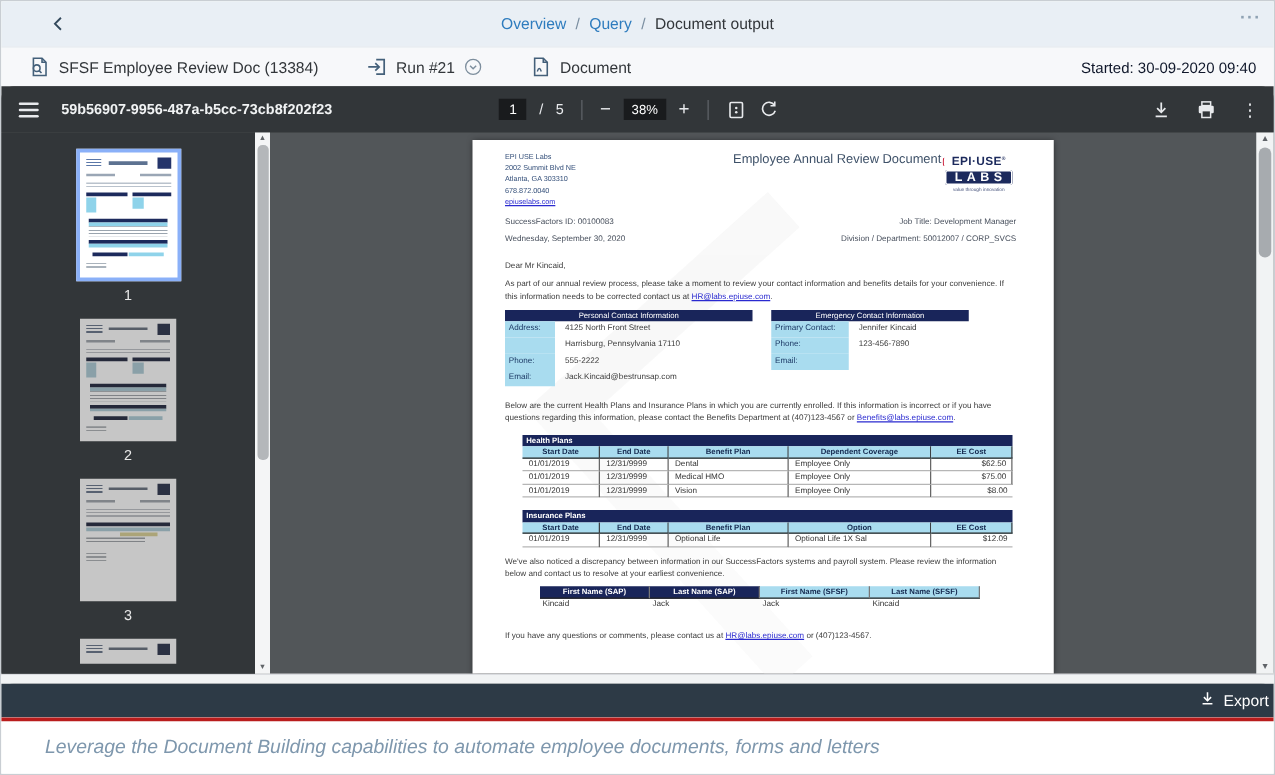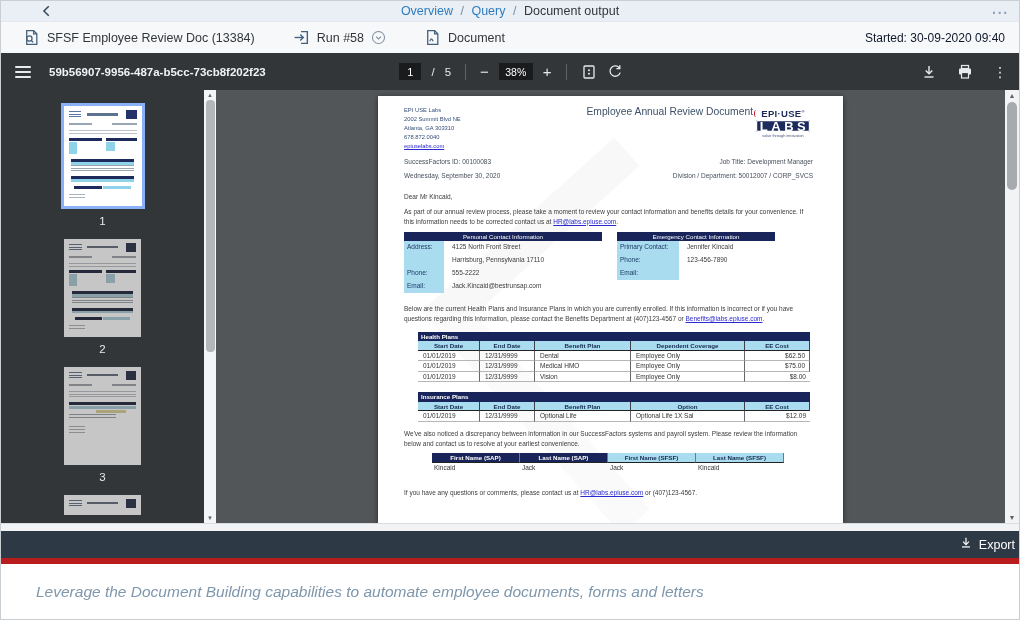--- a/index.html
+++ b/index.html
@@ -1,20 +1,20 @@
 <!DOCTYPE html>
 <html><head>
 <meta charset="utf-8">
 <style>
   * { margin:0; padding:0; box-sizing:border-box; }
   html,body { width:1020px; height:620px; font-family:"Liberation Sans", sans-serif; background:#fff; }
   .app { width:1020px; height:620px; border:1px solid #c9ced3; display:flex; flex-direction:column; overflow:hidden; background:#fff; }
 
   
-  .topbar { height:20px; background:#e9eff5; display:flex; align-items:center; position:relative; flex:0 0 auto; }
+  .topbar { height:36px; background:#e9eff5; display:flex; align-items:center; position:relative; flex:0 0 auto; }
   .topbar .left { display:flex; align-items:center; gap:14px; padding-left:9px; }
   .icon-btn { display:inline-flex; align-items:center; justify-content:center; cursor:pointer; background:none; border:none; }
   .hamburger { width:16px; height:12px; display:flex; flex-direction:column; justify-content:space-between; }
   .hamburger i { display:block; height:2px; background:#33495c; border-radius:1px; }
   .breadcrumb { position:absolute; left:0; right:0; text-align:center; font-size:12.5px; color:#32363a; }
   .breadcrumb .lnk { color:#2e7cbe; cursor:pointer; text-decoration:none; }
   .breadcrumb .sep { color:#7a8ea0; margin:0 4px; }
   .breadcrumb .cur { color:#32363a; }
   .overflow { position:absolute; right:10px; top:4px; color:#8fa2b3; font-size:14px; font-weight:bold; letter-spacing:1px; cursor:pointer; }
 
@@ -88,21 +88,21 @@
   .watermark { position:absolute; left:90px; top:110px; width:300px; height:260px; border-left:38px solid #ededed; border-bottom:38px solid #f3f3f3; transform:rotate(48deg); opacity:.35; pointer-events:none; }
 
   .doc-head { display:flex; position:relative; z-index:1; }
   .sender { width:120px; font-size:5.8px; line-height:1.55; color:#35507a; }
   .sender .site { color:#2a2ad0; text-decoration:underline; cursor:pointer; }
   .doc-title { flex:1; text-align:right; font-size:10.3px; color:#3e5168; }
   .logo { width:60px; text-align:center; margin-top:2px; position:relative; }
   .logo-top { font-size:9.5px; font-weight:bold; color:#1c2a5c; letter-spacing:.3px; position:relative; }
   .logo-top .reg { font-size:4px; vertical-align:super; }
   .logo-accent { position:absolute; left:1px; top:2px; width:4px; height:7px; border-left:1.6px solid #c8102e; border-radius:50% 0 0 50%; }
-  .logo-box { margin:1px auto 0; width:54px; height:12px; background:#1c2a5c; border-radius:2px; box-shadow:inset 0 0 0 1.2px #fff; color:#fff; font-weight:bold; font-size:13px; letter-spacing:3.5px; display:flex; align-items:center; justify-content:center; padding-left:3px; }
+  .logo-box { margin:1px auto 0; width:54px; height:12px; background:#1c2a5c; border-radius:2px; box-shadow:inset 0 0 0 1.2px #fff; color:#fff; font-weight:bold; font-size:10px; letter-spacing:3.5px; display:flex; align-items:center; justify-content:center; padding-left:3px; }
   .logo-tag { font-size:3.8px; color:#44507a; margin-top:1.5px; }
 
   .meta-row { display:flex; justify-content:space-between; margin-top:7px; color:#474f5c; position:relative; z-index:1; }
   .salutation { margin-top:14px; position:relative; z-index:1; }
   .para { margin-top:7px; line-height:1.5; position:relative; z-index:1; }
   .doc-link { color:#2a2ad0; text-decoration:underline; cursor:pointer; }
 
   .contact-row { display:flex; margin-top:6px; position:relative; z-index:1; }
   .ctable { }
   .ctable .ct-title { background:#19255a; color:#fff; text-align:center; font-size:6.2px; height:9px; line-height:9px; }
@@ -138,21 +138,21 @@
 
   .v-scrollbar { width:14px; background:#f1f3f4; position:relative; flex:0 0 auto; }
   .v-scrollbar .arr { position:absolute; left:0; width:14px; text-align:center; font-size:7px; color:#5f6368; }
   .v-scrollbar .vthumb { position:absolute; left:2px; top:12px; width:10px; height:88px; background:#a7abaf; border-radius:5px; }
 
   
   .exportbar { height:27px; background:#2d3a46; display:flex; align-items:center; justify-content:flex-end; padding-right:4px; flex:0 0 auto; }
   .export-btn { display:flex; align-items:center; gap:6px; color:#fff; font-size:12.5px; cursor:pointer; background:none; border:none; font-family:"Liberation Sans",sans-serif; }
 
   
-  .caption-area { height:55px; background:#fff; border-top:6px solid #b91c1c; display:flex; align-items:center; padding-left:35px; flex:1 1 auto; }
+  .caption-area { height:55px; background:#fff; border-top:3px solid #b91c1c; display:flex; align-items:center; padding-left:35px; flex:1 1 auto; }
   .caption-text { font-style:italic; font-size:15.5px; color:#7e97ad; }
 </style>
 </head>
 <body>
 
 <div class="app">
 
   <header class="topbar">
     <div class="left">
       <span class="icon-btn hamburger">
@@ -190,21 +190,21 @@
         <span>SFSF Employee Review Doc (13384)</span>
       </div>
       <div class="sub-item">
         <span>
           <svg width="17" height="17" viewBox="0 0 16 16">
               <path d="M7.5 2.5 H13.5 V13.5 H7.5" fill="none" stroke="#44607a" stroke-width="1.3"></path>
               <path d="M1.5 8 H9.5" stroke="#44607a" stroke-width="1.3"></path>
               <path d="M6.8 5.2 L9.7 8 L6.8 10.8" fill="none" stroke="#44607a" stroke-width="1.3"></path>
             </svg>
         </span>
-        <span>Run #58</span>
+        <span>Run #21</span>
         <span>
           <svg width="15" height="15" viewBox="0 0 16 16">
               <circle cx="8" cy="8" r="6.4" fill="none" stroke="#7d8e9d" stroke-width="1.1"></circle>
               <path d="M5.4 7 L8 9.6 L10.6 7" fill="none" stroke="#7d8e9d" stroke-width="1.2"></path>
             </svg>
         </span>
       </div>
       <div class="sub-item">
         <span>
           <svg width="17" height="17" viewBox="0 0 16 16">

